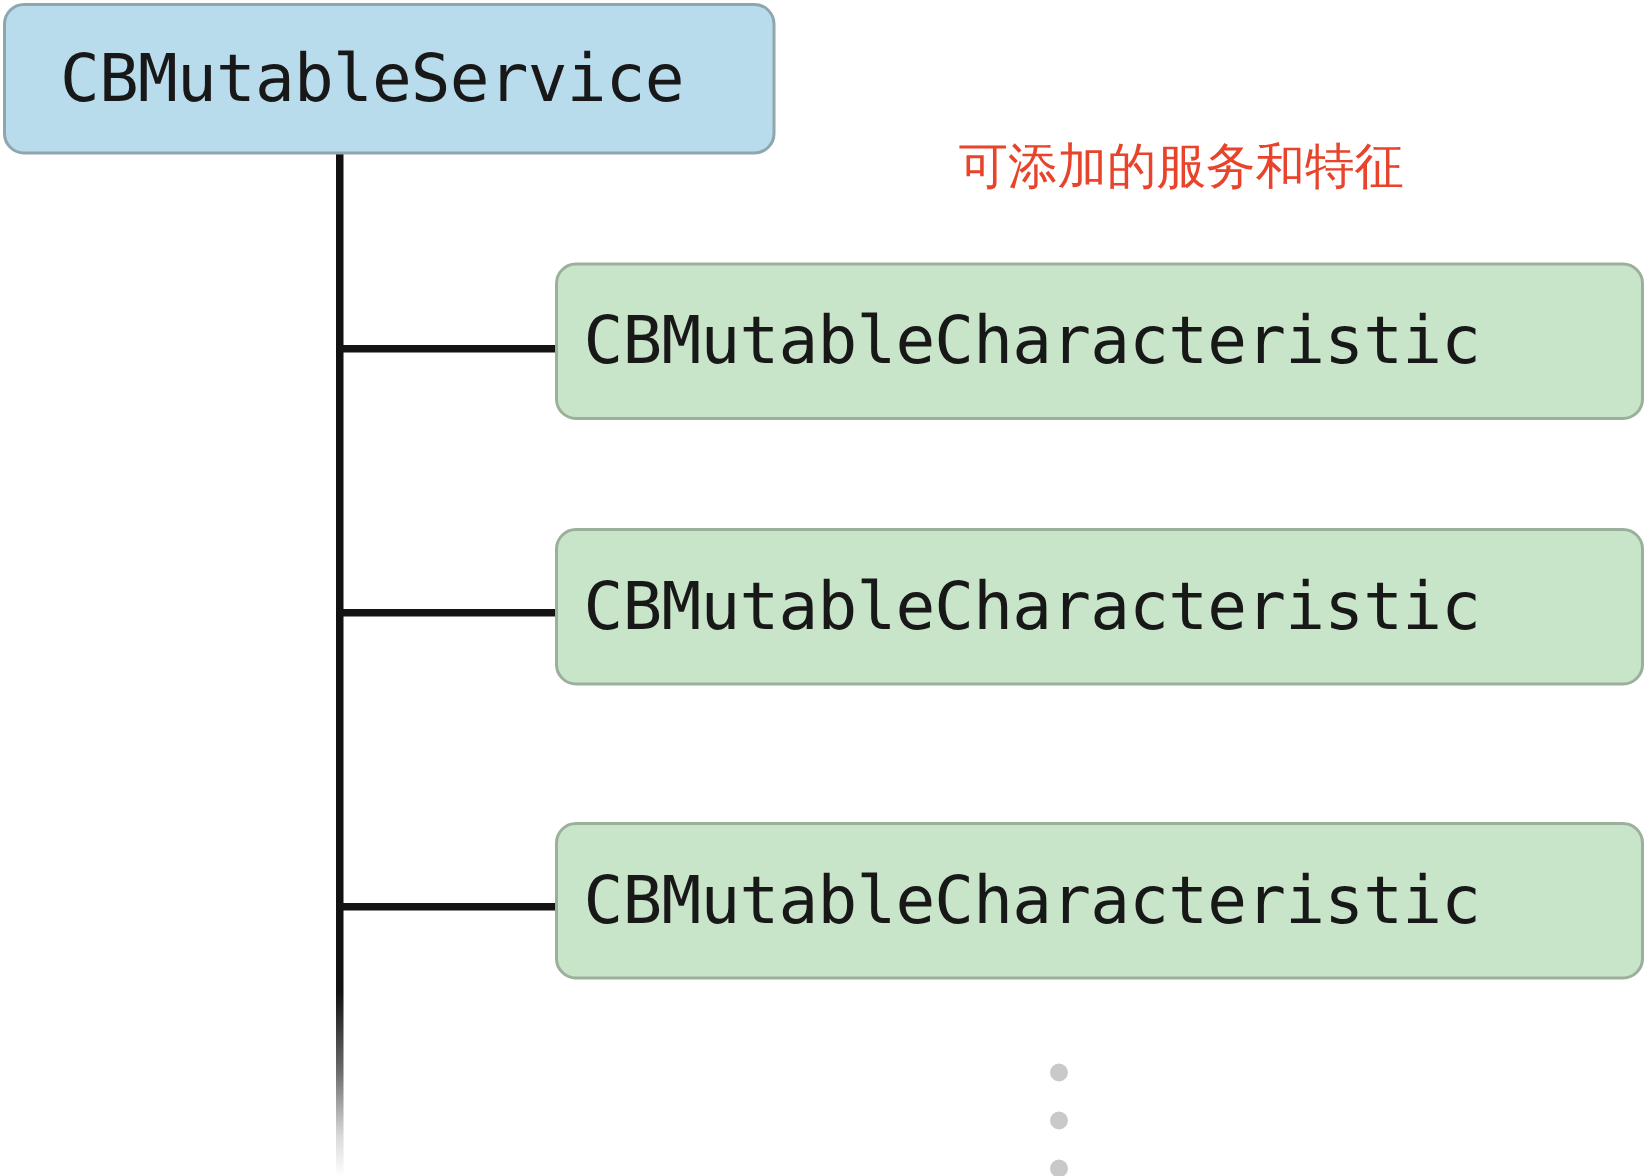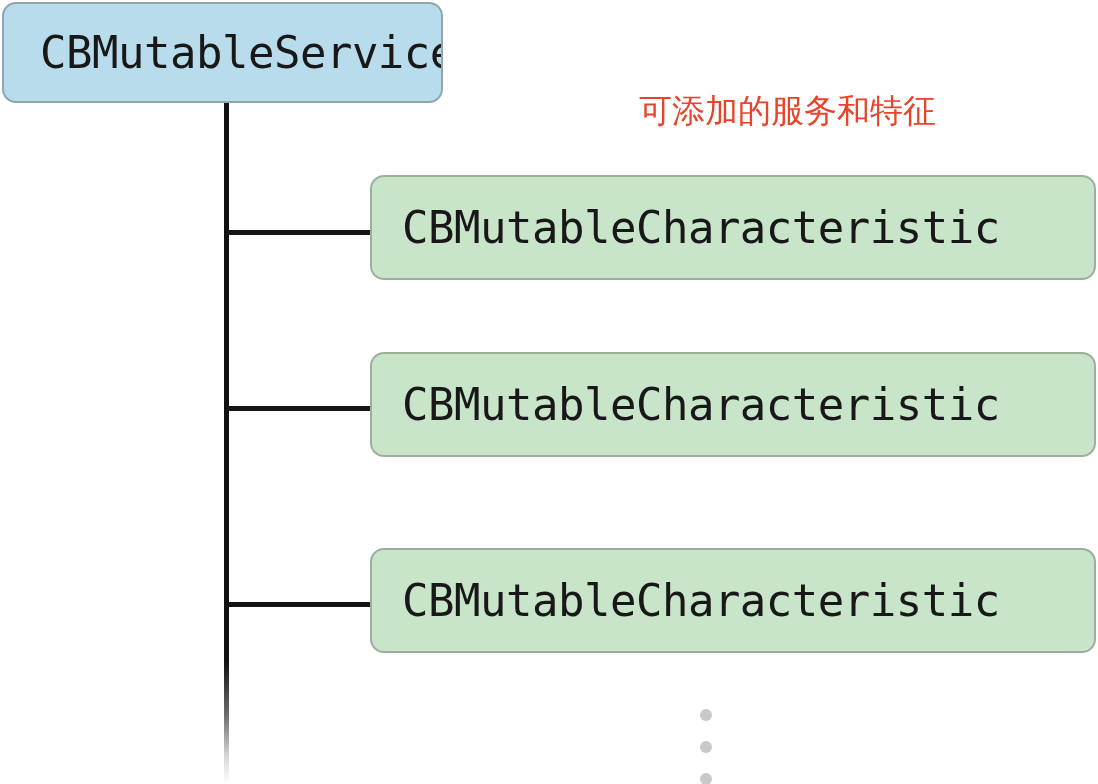--- a/index.html
+++ b/index.html
@@ -58,36 +58,36 @@
     align-items: center;
     font-family: "DejaVu Sans Mono", "Liberation Mono", monospace;
     color: #181818;
     white-space: nowrap;
     overflow: hidden;
   }
 
   .node-service {
     left: 2px;
     top: 2px;
-    width: 441px;
+    width: 515px;
     height: 101px;
     background: #b9dced;
     border-color: #8fa6ae;
     padding-left: 36px;
     font-size: 44px;
     letter-spacing: -0.5px;
   }
 
   .node-char {
     left: 370px;
     width: 726px;
     height: 105px;
     background: #c9e5c9;
     border-color: #9bb09b;
-    padding-left: 30px;
+    padding-left: 17px;
     font-size: 44px;
     letter-spacing: -0.5px;
   }
   .node-char.c1 { top: 175px; }
   .node-char.c2 { top: 352px; }
   .node-char.c3 { top: 548px; }
 
   
   .annotation {
     position: absolute;

